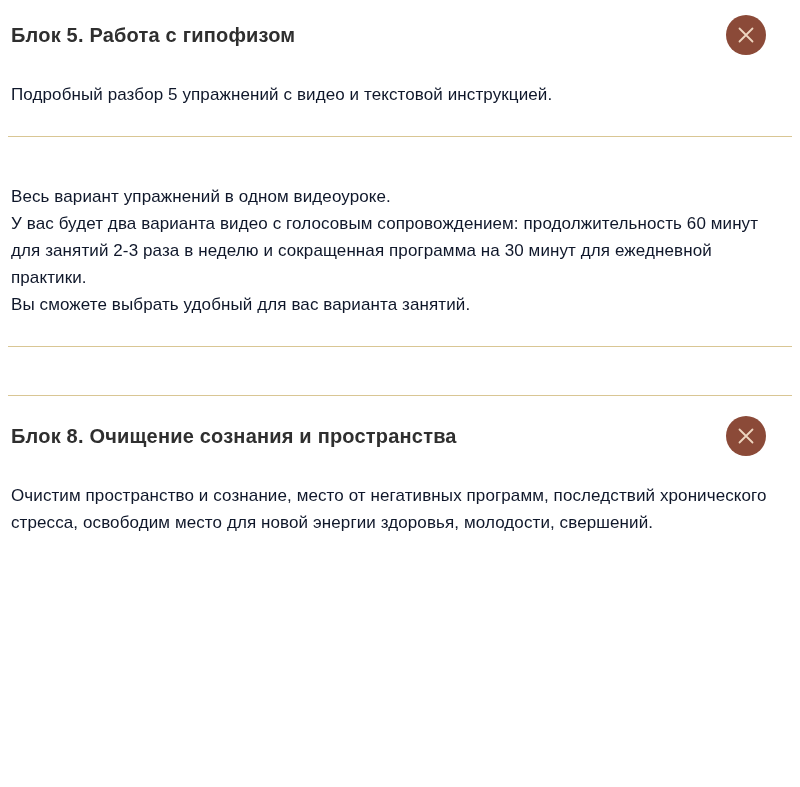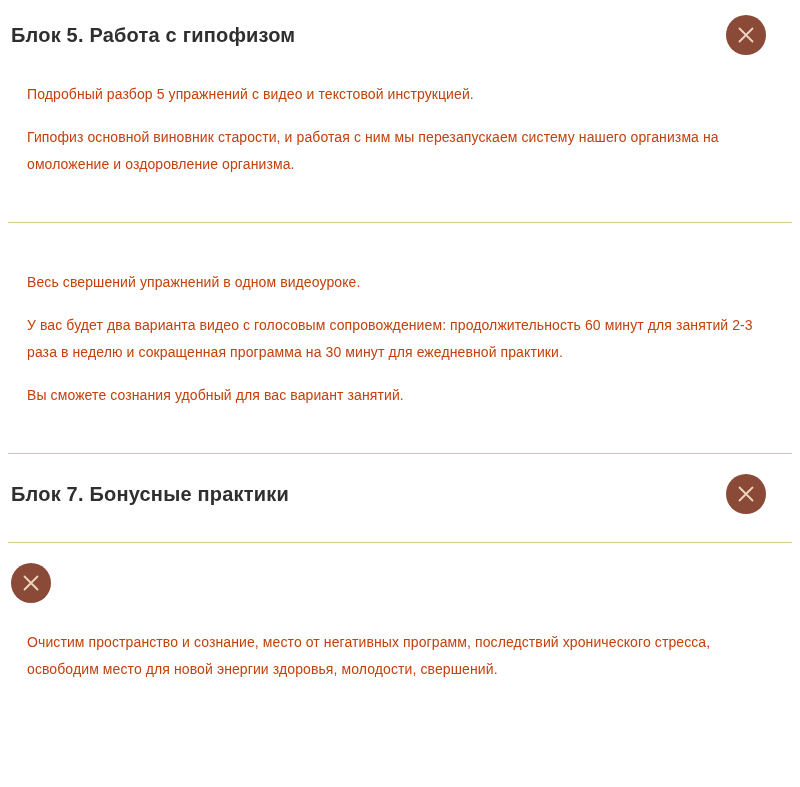--- a/index.html
+++ b/index.html
@@ -55,69 +55,61 @@
     cursor: pointer;
   }
   .close-btn svg {
     display: block;
   }
   .block-body {
     margin-top: 26px;
     padding-right: 20px;
   }
   .block-body p {
-    margin: 16px;
-    font-size: 14px;
+    margin: 0;
+    font-size: 17px;
     line-height: 27px;
     font-weight: 400;
-    color: #c2410c;
+    color: #0f172a;
     letter-spacing: 0.1px;
   }
 </style>
 </head>
 <body>
 
 <div class="page">
   <div id="blocks-container">
   <section class="block">
     <div class="block-header">
       <h2 class="block-title">Блок 5. Работа с гипофизом</h2>
       <button class="close-btn" aria-label="Закрыть">
         <svg width="40" height="40" viewBox="0 0 40 40" aria-hidden="true">
           <path d="M13.5 13.5 L26.5 26.5 M26.5 13.5 L13.5 26.5" stroke="#eed6c0" stroke-width="1.8" stroke-linecap="round" fill="none"></path>
         </svg>
       </button>
     </div>
     <div class="block-body">
           <p>Подробный разбор 5 упражнений с видео и текстовой инструкцией.</p>
-          <p>Гипофиз основной виновник старости, и работая с ним мы перезапускаем систему нашего организма на омоложение и оздоровление организма.</p>
         </div>
   </section>
 
   <section class="block">
     <div class="block-body">
-          <p>Весь свершений упражнений в одном видеоуроке.</p>
+          <p>Весь вариант упражнений в одном видеоуроке.</p>
           <p>У вас будет два варианта видео с голосовым сопровождением: продолжительность 60 минут для занятий 2-3 раза в неделю и сокращенная программа на 30 минут для ежедневной практики.</p>
-          <p>Вы сможете сознания удобный для вас вариант занятий.</p>
+          <p>Вы сможете выбрать удобный для вас варианта занятий.</p>
         </div>
   </section>
 
   <section class="block">
-    <div class="block-header">
-      <h2 class="block-title">Блок 7. Бонусные практики</h2>
-      <button class="close-btn" aria-label="Закрыть">
-        <svg width="40" height="40" viewBox="0 0 40 40" aria-hidden="true">
-          <path d="M13.5 13.5 L26.5 26.5 M26.5 13.5 L13.5 26.5" stroke="#eed6c0" stroke-width="1.8" stroke-linecap="round" fill="none"></path>
-        </svg>
-      </button>
-    </div>
   </section>
 
   <section class="block">
     <div class="block-header">
+      <h2 class="block-title">Блок 8. Очищение сознания и пространства</h2>
       <button class="close-btn" aria-label="Закрыть">
         <svg width="40" height="40" viewBox="0 0 40 40" aria-hidden="true">
           <path d="M13.5 13.5 L26.5 26.5 M26.5 13.5 L13.5 26.5" stroke="#eed6c0" stroke-width="1.8" stroke-linecap="round" fill="none"></path>
         </svg>
       </button>
     </div>
     <div class="block-body">
           <p>Очистим пространство и сознание, место от негативных программ, последствий хронического стресса, освободим место для новой энергии здоровья, молодости, свершений.</p>
         </div>
   </section>

